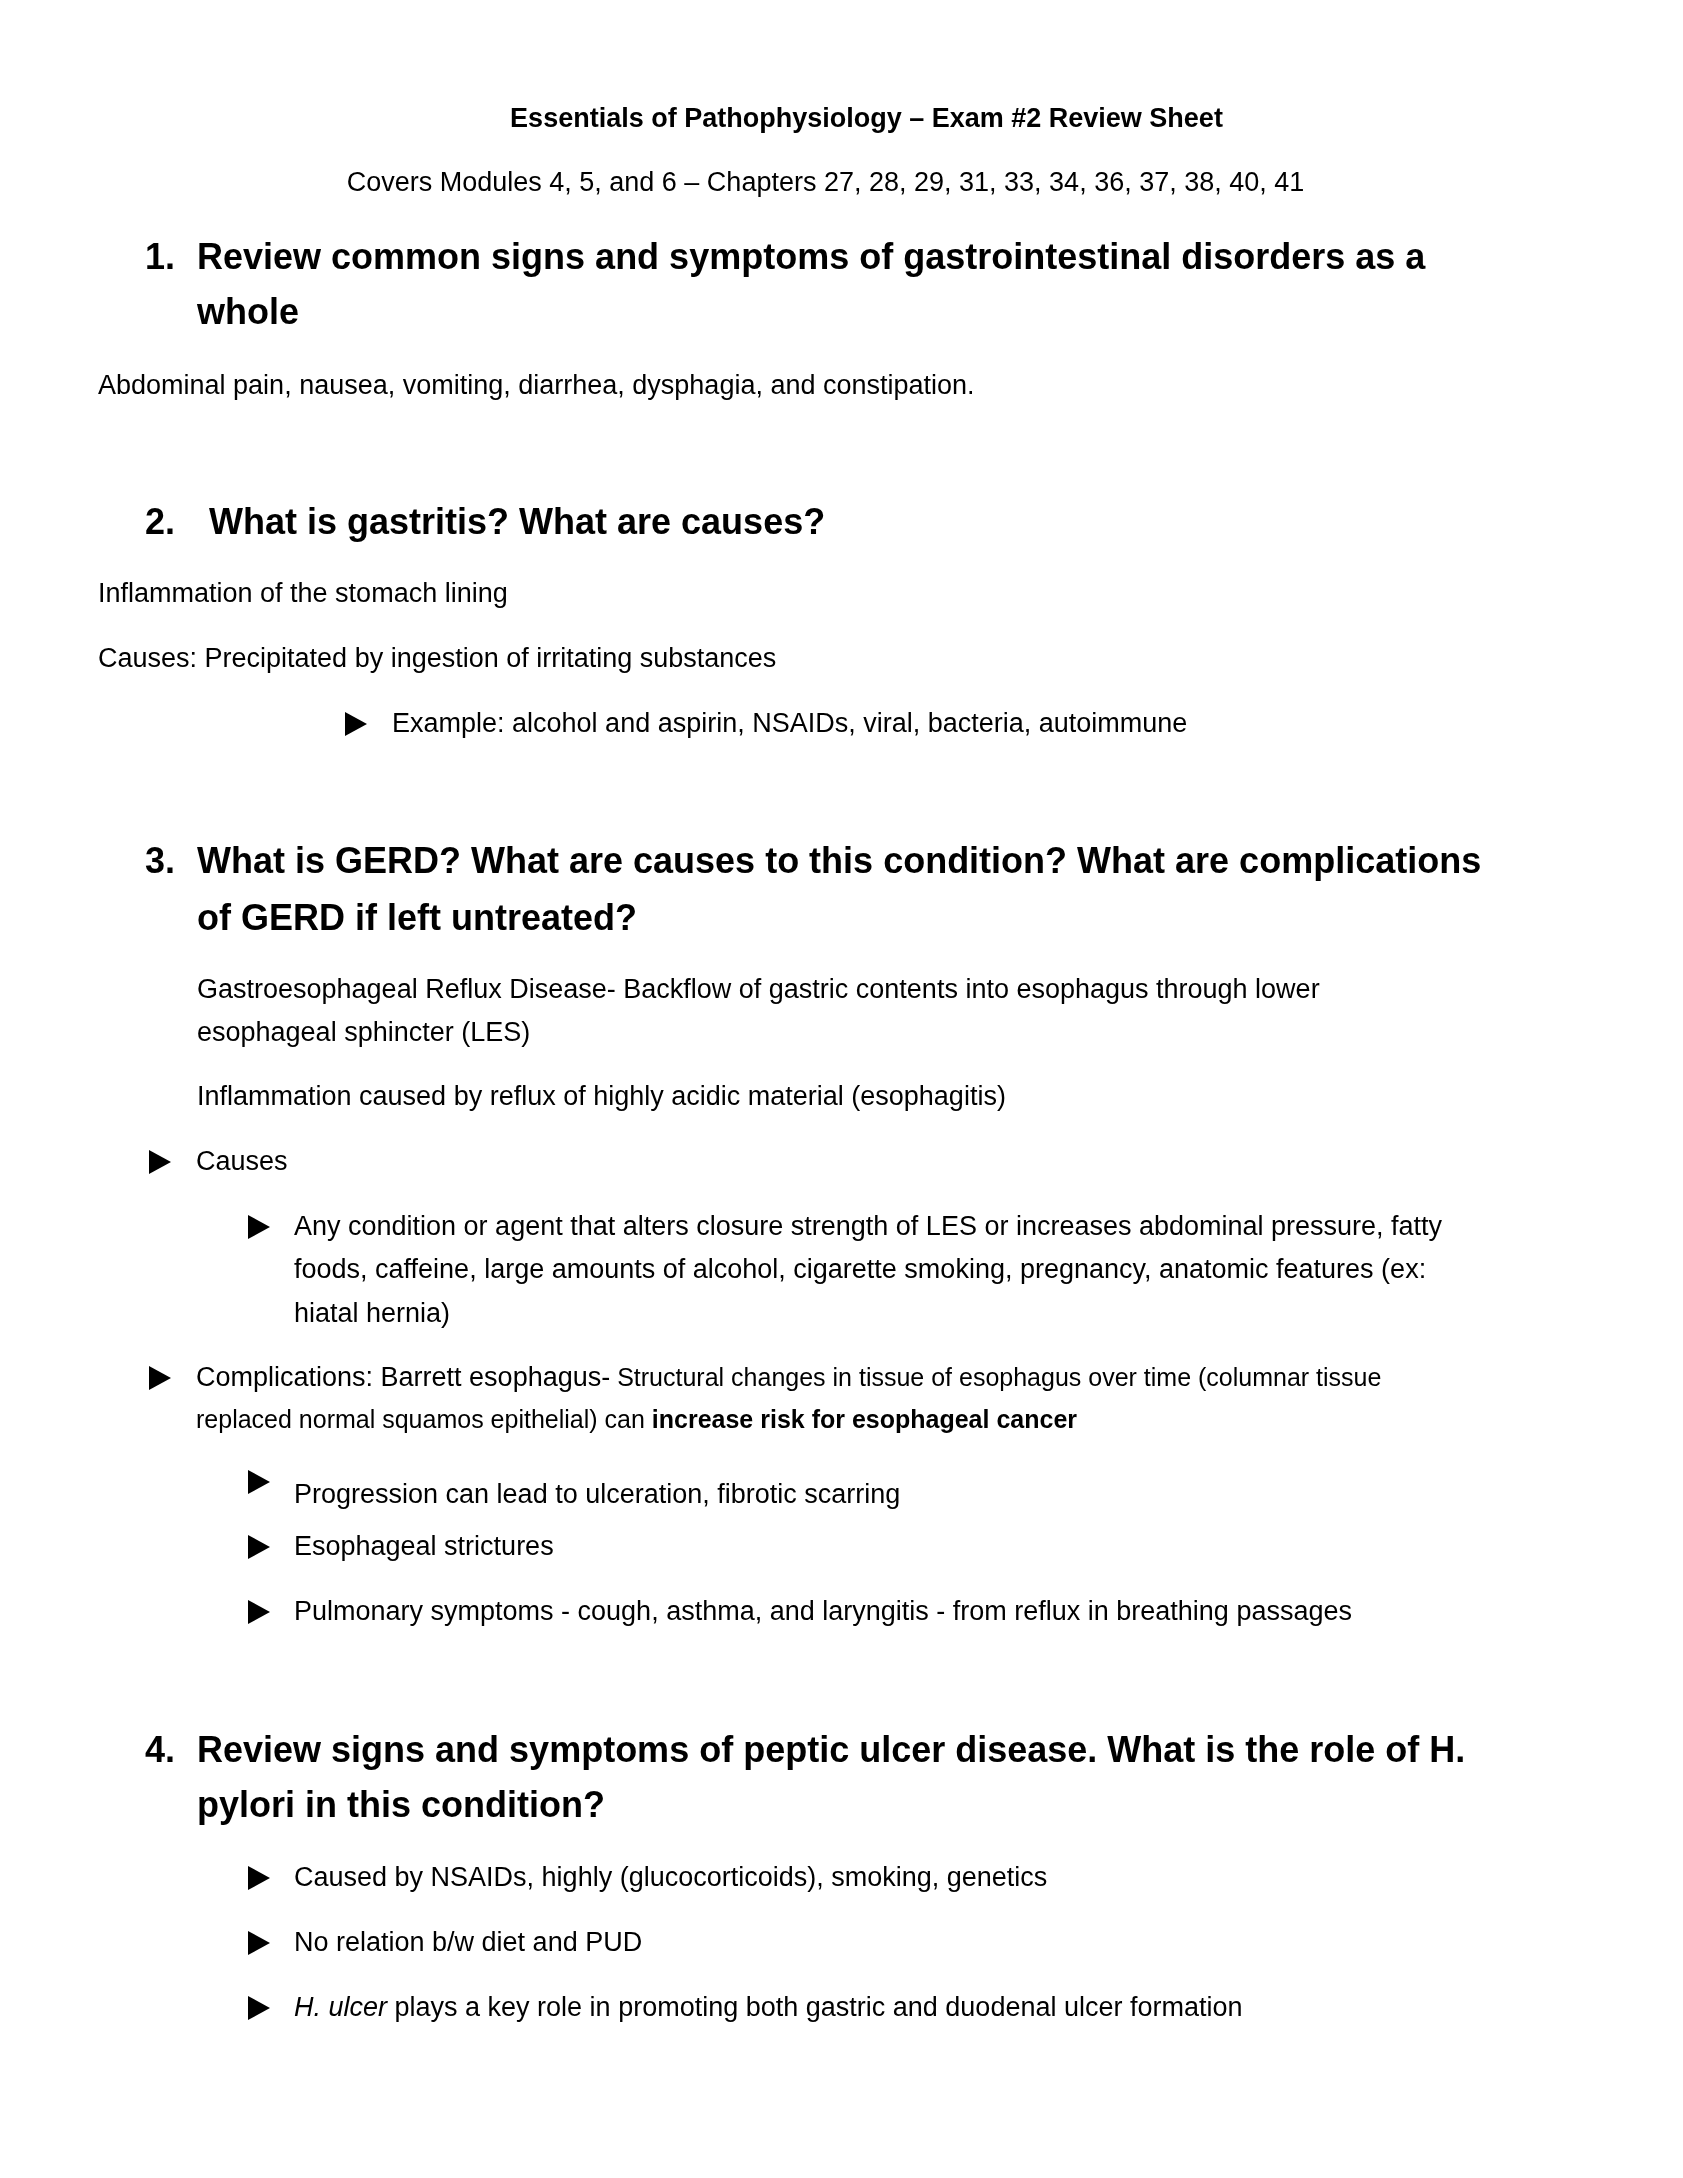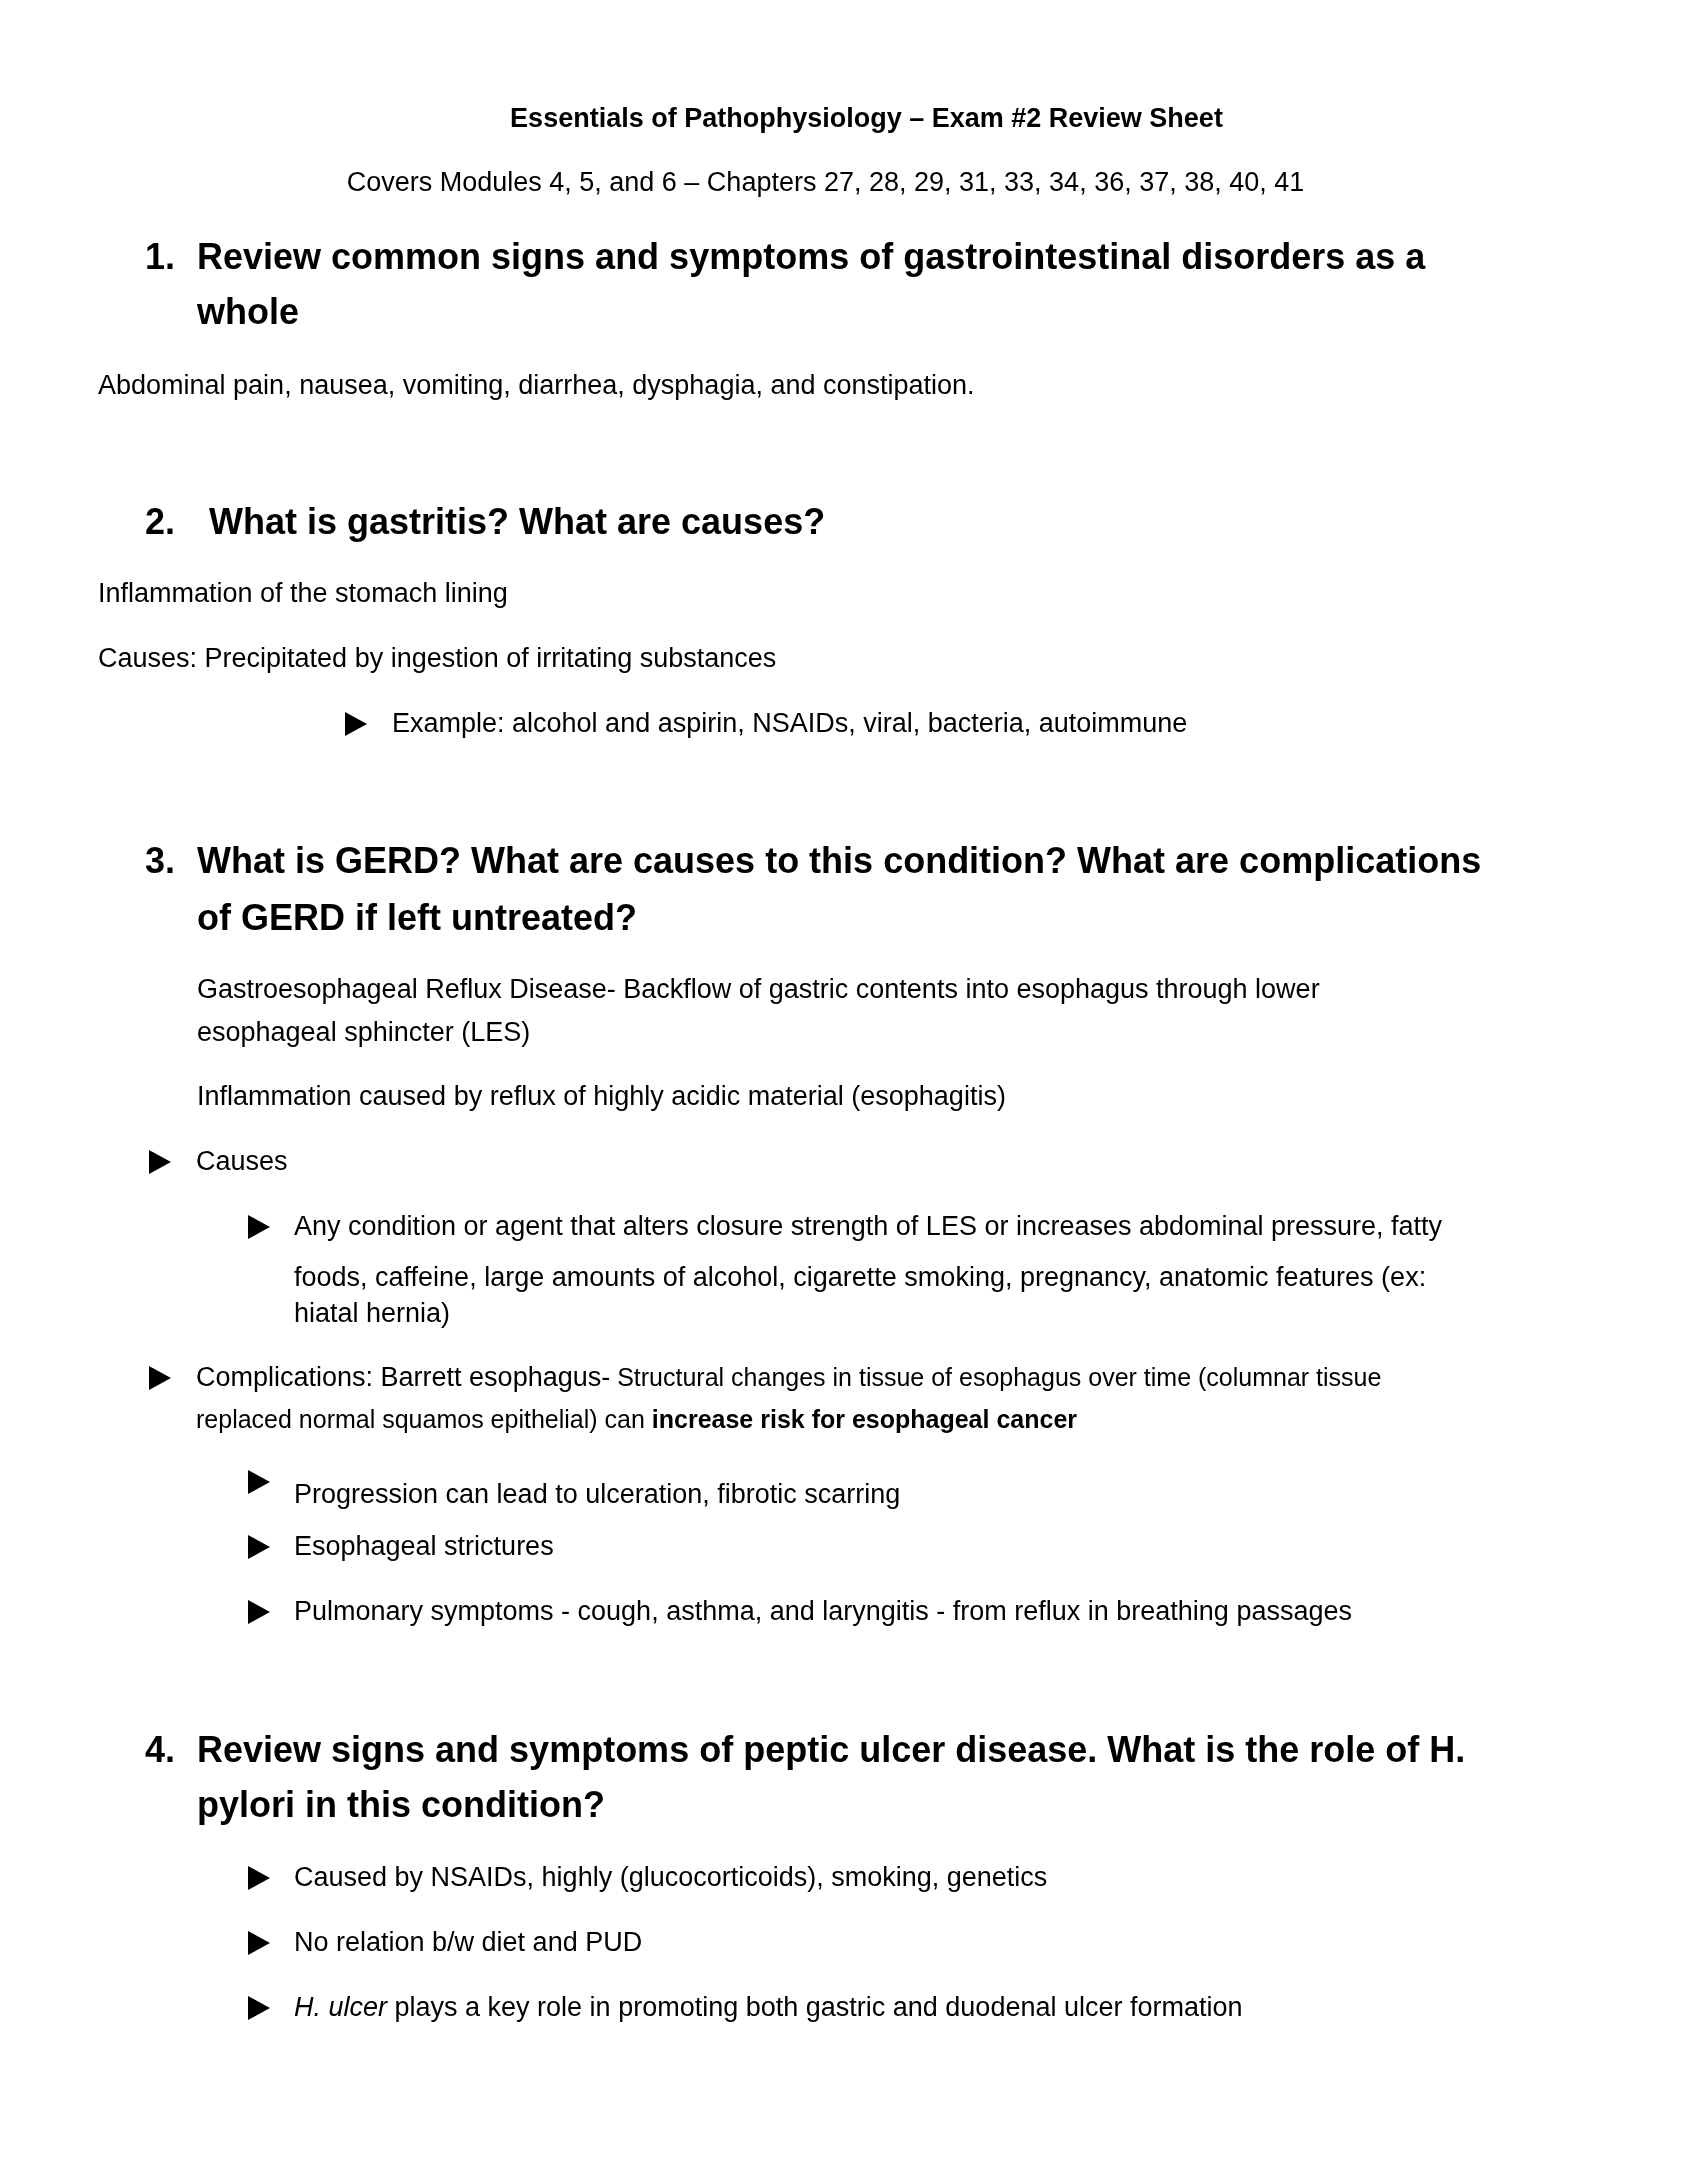--- a/index.html
+++ b/index.html
@@ -46,21 +46,21 @@
 
   <div class="abs body" style="left:197px; top:974px;">Gastroesophageal Reflux Disease- Backflow of gastric contents into esophagus through lower</div>
   <div class="abs body" style="left:197px; top:1017px;">esophageal sphincter (LES)</div>
   <div class="abs body" style="left:197px; top:1081px;">Inflammation caused by reflux of highly acidic material (esophagitis)</div>
 
   <div class="abs arrow" style="left:149px; top:1150px;"></div>
   <div class="abs body" style="left:196px; top:1146px;">Causes</div>
 
   <div class="abs arrow" style="left:248px; top:1215px;"></div>
   <div class="abs body" style="left:294px; top:1211px;">Any condition or agent that alters closure strength of LES or increases abdominal pressure, fatty</div>
-  <div class="abs body" style="left:294px; top:1254px;margin-top:8px;">foods, caffeine, large amounts of alcohol, cigarette smoking, pregnancy, anatomic features (ex:</div>
+  <div class="abs body" style="left:294px; top:1254px;">foods, caffeine, large amounts of alcohol, cigarette smoking, pregnancy, anatomic features (ex:</div>
   <div class="abs body" style="left:294px; top:1298px;">hiatal hernia)</div>
 
   <div class="abs arrow" style="left:149px; top:1366px;"></div>
   <div class="abs" style="left:196px; top:1362px;">
     <span class="body">Complications: Barrett esophagus-</span><span class="small"> Structural changes in tissue of esophagus over time (columnar tissue</span>
   </div>
   <div class="abs small" style="left:196px; top:1405px;">
     <span>replaced normal squamos epithelial) can </span><b>increase risk for esophageal cancer</b>
   </div>
 

